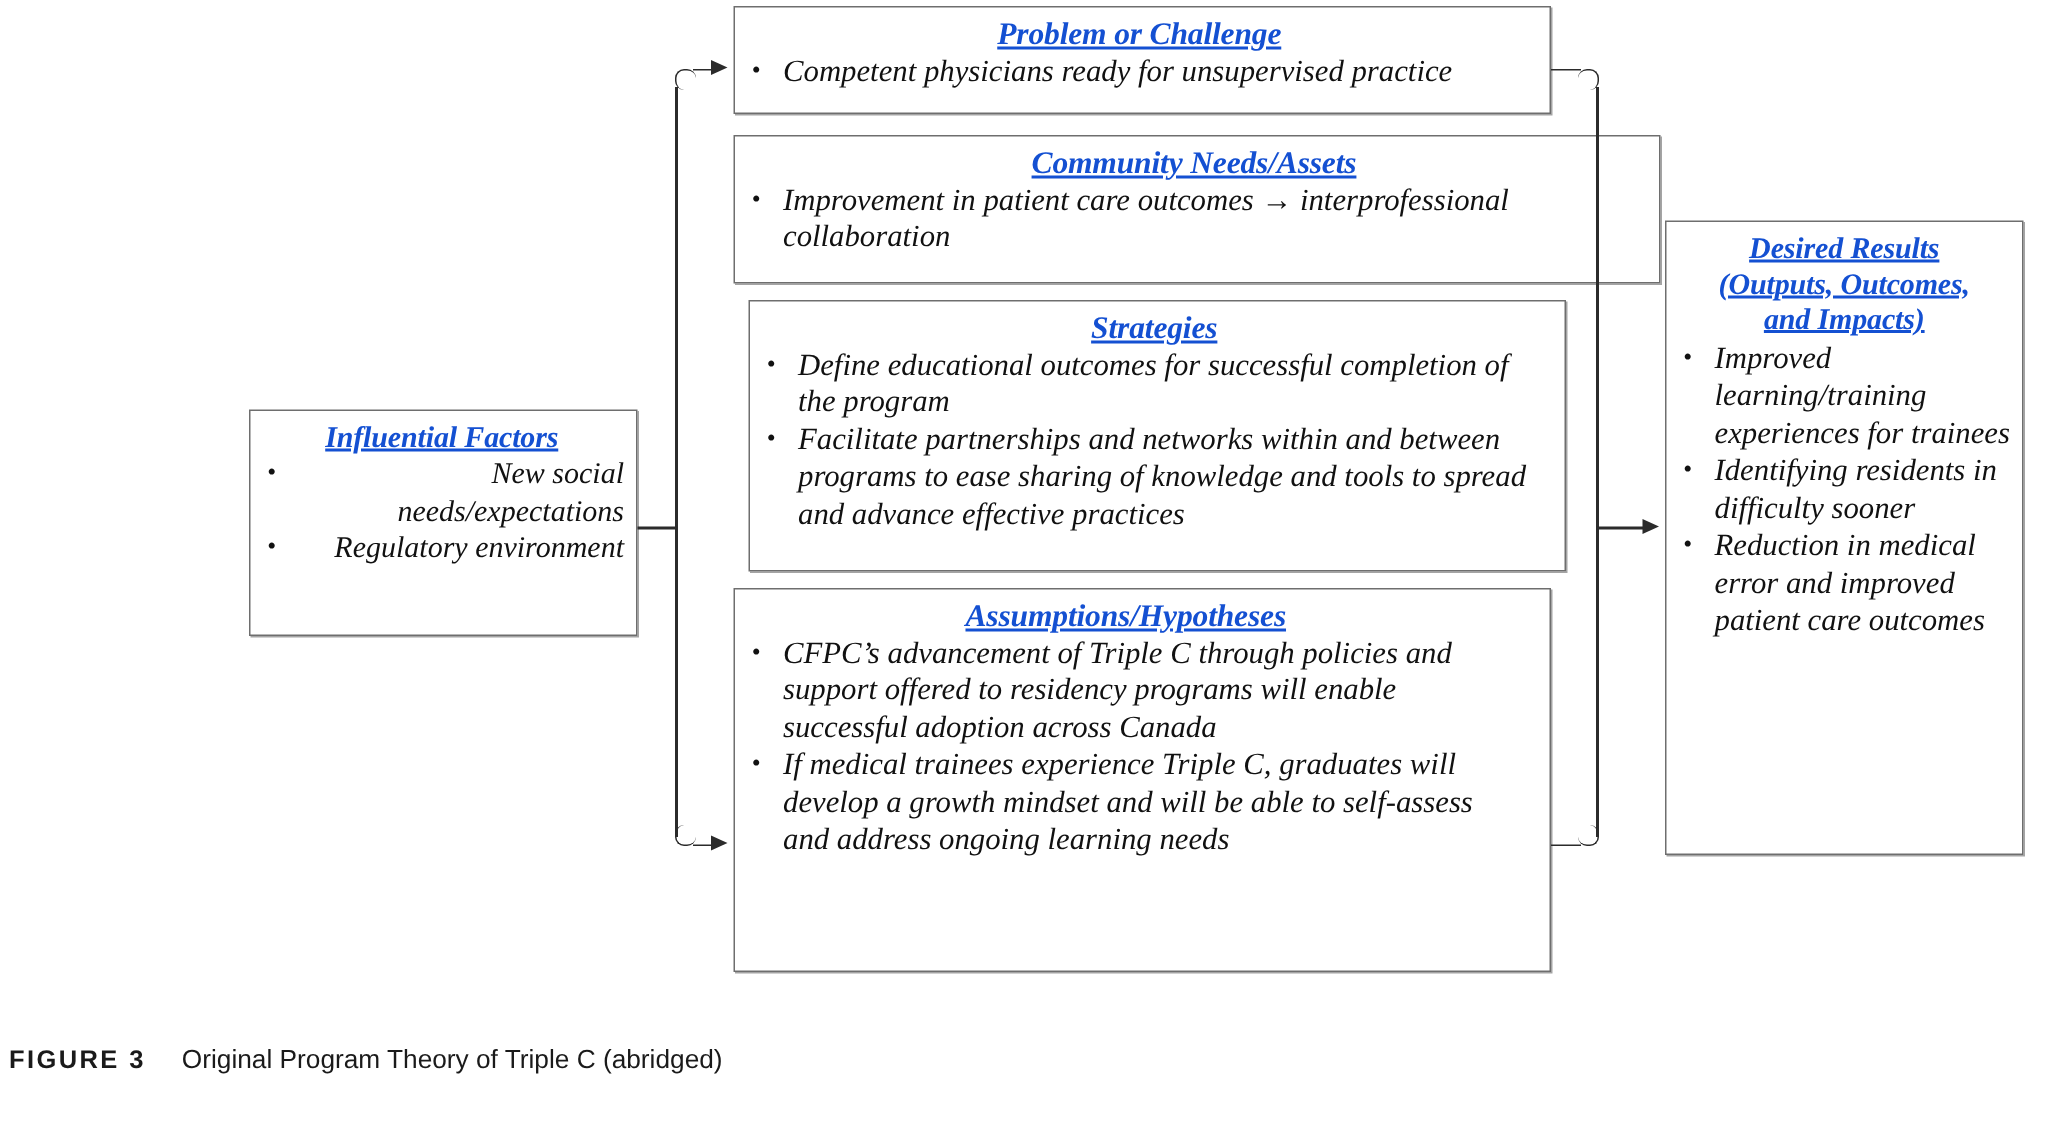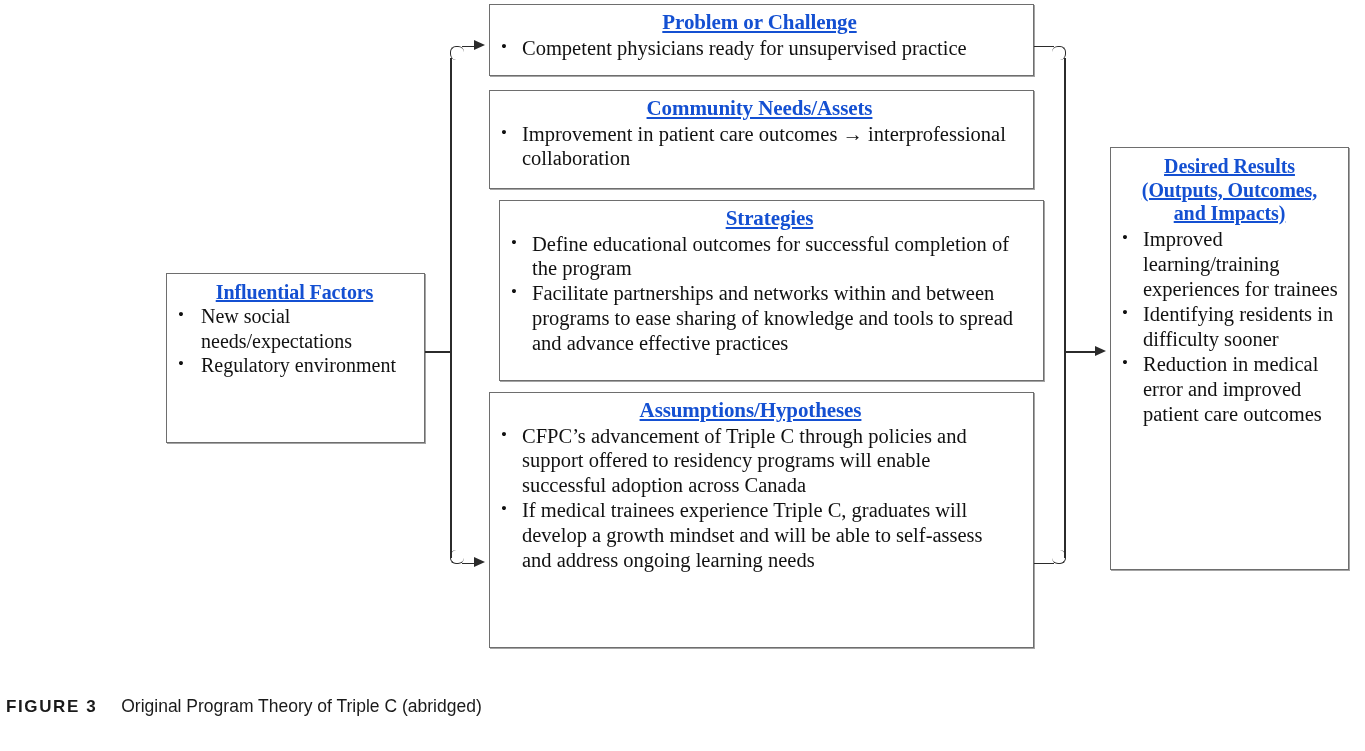--- a/index.html
+++ b/index.html
@@ -19,20 +19,21 @@
     left: 0; top: 0;
     width: 1365px;
     height: 751px;
   }
   .box {
     position: absolute;
     box-sizing: border-box;
     background: #ffffff;
     border: 1.6px solid #6e6e6e;
     box-shadow: 1px 1px 0 rgba(90,90,90,0.55);
+    font-style: italic;
   }
   .box-title {
     display: block;
     text-align: center;
     color: #1450d2;
     font-weight: bold;
     text-decoration: underline;
     font-size: 21px;
     line-height: 1.12;
     letter-spacing: -0.1px;
@@ -56,29 +57,29 @@
     content: "\2022";
     position: absolute;
     left: 5px;
     top: -1px;
     font-size: 17px;
     line-height: 1.42;
     color: #111111;
   }
 
   
-  #box-influential  { left: 166px;  top: 273px; width: 259px; height: 170px; padding: 7px 8px 0 6px; }
+  #box-influential  { left: 166px;  top: 273px; width: 259px; height: 151px; padding: 7px 8px 0 6px; }
   #box-problem      { left: 489px;  top: 4px;   width: 545px; height: 72px;  padding: 6px 10px 0 6px; }
-  #box-community    { left: 489px;  top: 90px;  width: 545px; height: 99px;  padding: 6px 10px 0 6px; }
+  #box-community    { left: 489px;  top: 90px;  width: 618px; height: 99px;  padding: 6px 10px 0 6px; }
   #box-strategies   { left: 499px;  top: 200px; width: 545px; height: 181px; padding: 6px 10px 0 6px; }
   #box-assumptions  { left: 489px;  top: 392px; width: 545px; height: 256px; padding: 6px 28px 0 6px; }
   #box-desired      { left: 1110px; top: 147px; width: 239px; height: 423px; padding: 7px 6px 0 6px; }
 
   #box-influential .box-title { font-size: 20px; }
-  #box-influential ul.bullets li { font-size: 20px; padding-left: 28px; }
+  #box-influential ul.bullets li { font-size: 20px; padding-left: 28px; text-align: right; }
   #box-desired .box-title { font-size: 20px; line-height: 1.18; }
   #box-desired ul.bullets li { font-size: 20.5px; padding-left: 26px; line-height: 1.22; }
 
   
   .line {
     position: absolute;
     background: #2b2b2b;
   }
   .line.h { height: 1.7px; }
   .line.v { width: 1.7px; }

